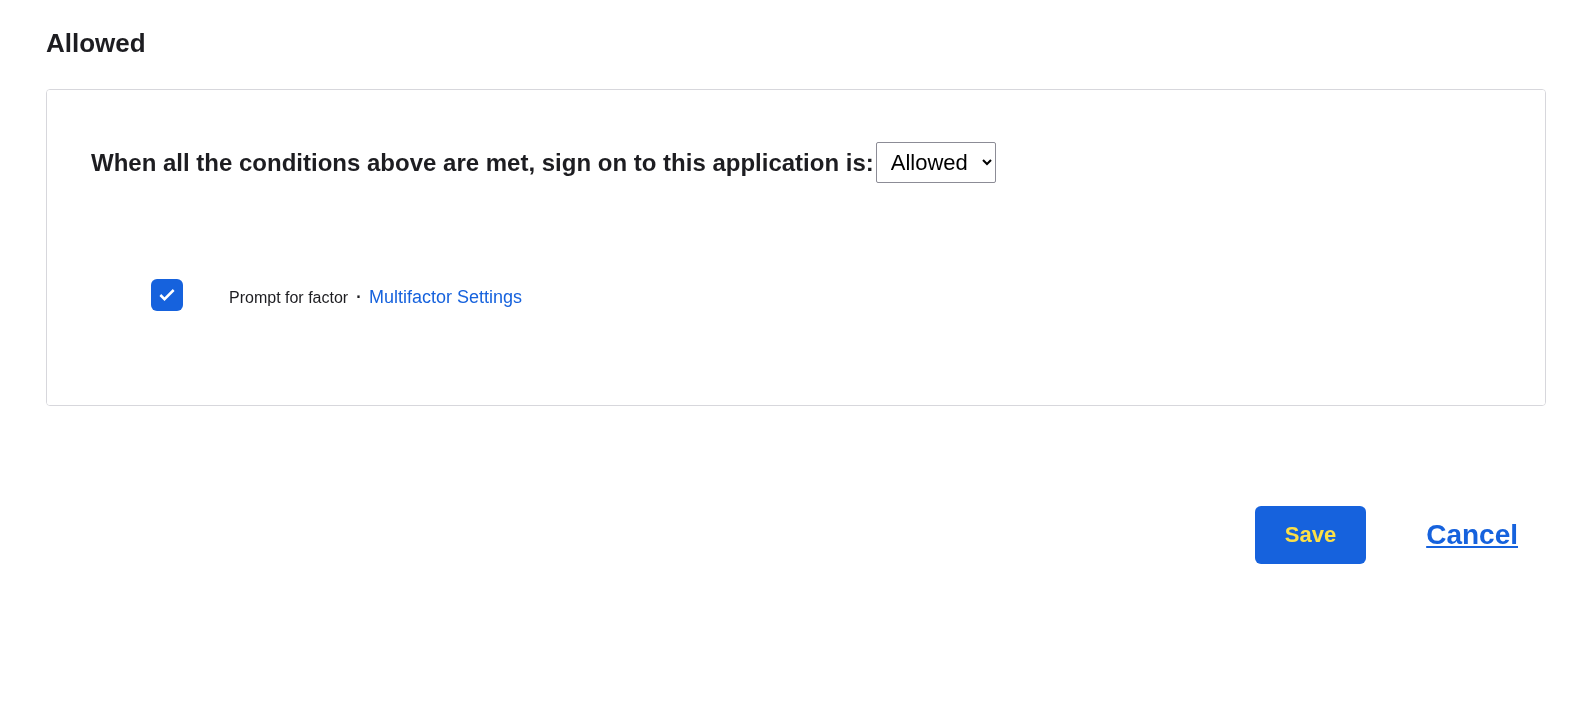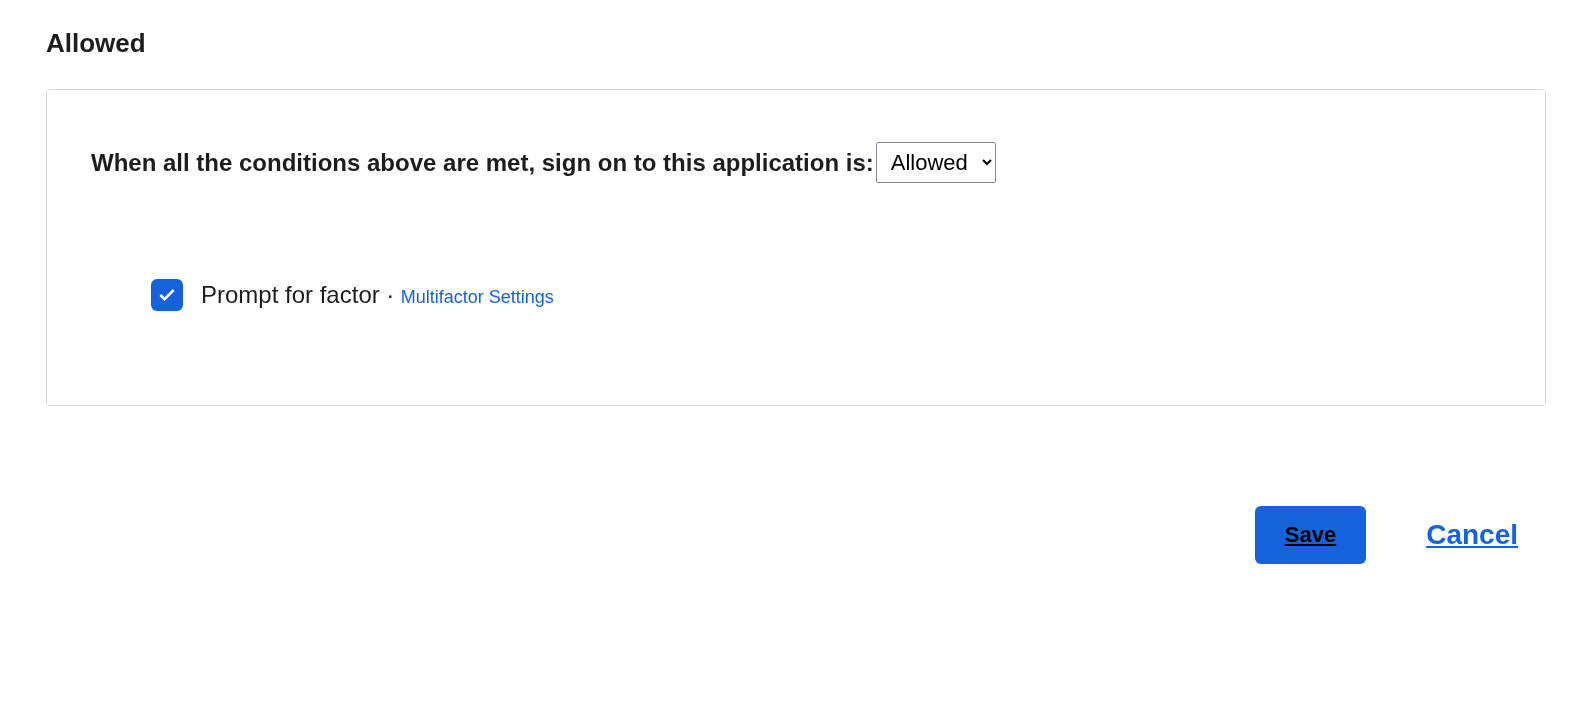--- a/index.html
+++ b/index.html
@@ -88,23 +88,24 @@
       flex-shrink: 0;
     }
     .checkbox svg {
       width: 20px;
       height: 20px;
       stroke: #ffffff;
       stroke-width: 3;
       fill: none;
     }
     .factor-text {
-      font-size: 24px;
+      font-size: 16px;
       color: #1d1d21;
       font-weight: 400;
+      margin-left: 28px;
     }
     .dot-sep {
       font-size: 24px;
       color: #1d1d21;
       margin: 0 2px;
     }
     .factor-link {
       font-size: 18px;
       color: #1662dd;
       text-decoration: none;
@@ -113,29 +114,28 @@
     }
     .button-row {
       display: flex;
       justify-content: flex-end;
       align-items: center;
       gap: 60px;
       padding-right: 28px;
     }
     .btn-save {
       background: #1662dd;
-      color: #000000;
+      color: #fde047;
       font-size: 22px;
       font-weight: 700;
       border: none;
       padding: 16px 30px;
       border-radius: 6px;
       cursor: pointer;
       font-family: inherit;
-      text-decoration: underline;
     }
     .btn-cancel {
       background: transparent;
       color: #1662dd;
       font-size: 28px;
       font-weight: 700;
       border: none;
       cursor: pointer;
       font-family: inherit;
       text-decoration: underline;

